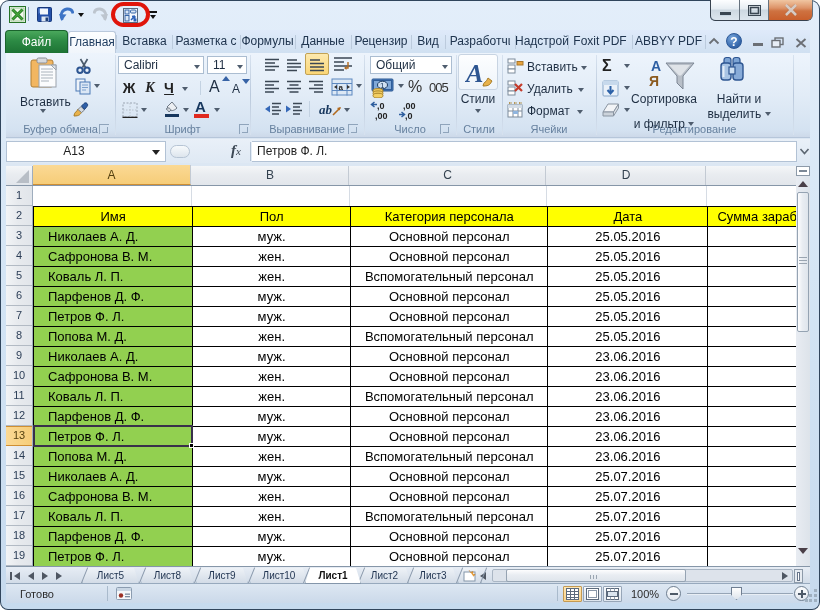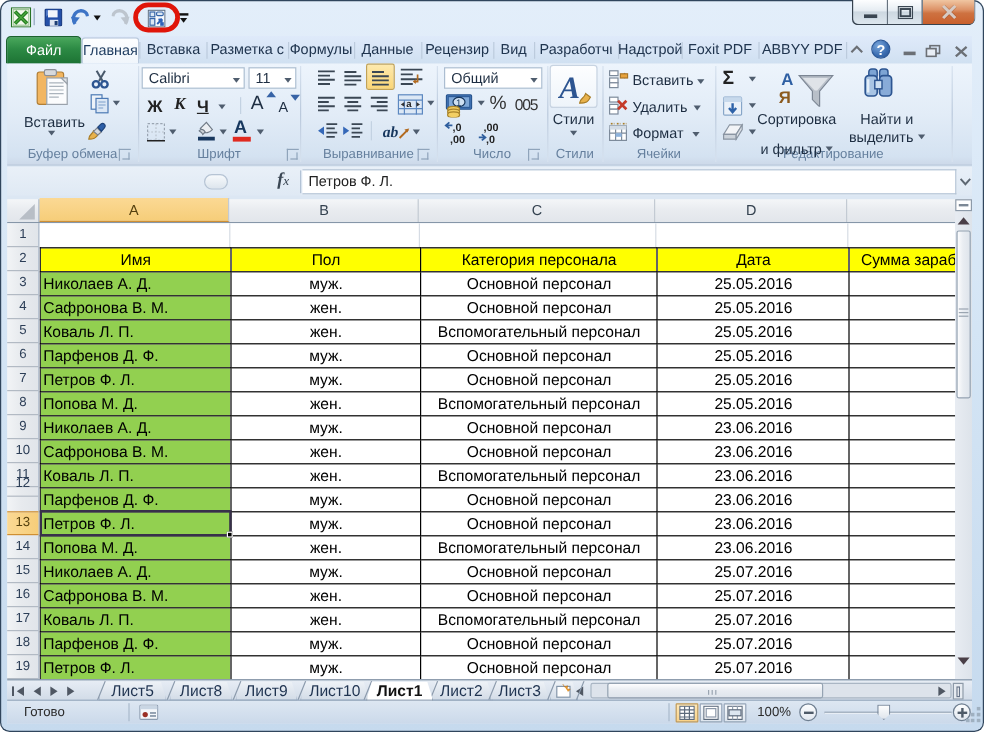--- a/index.html
+++ b/index.html
@@ -36,28 +36,28 @@
 
 #colhdr{left:6px;top:166px;width:790px;height:20px;background:linear-gradient(180deg,#f4f6f8,#e9ecf0 45%,#e2e6eb);border-bottom:1px solid #8696a8}
 .ch{position:absolute;top:0;height:19px;border-right:1px solid #c3cad3;font-size:12px;color:#33414f;text-align:center;line-height:19px}
 #rowhdr{left:6px;top:186px;width:27px;height:380px;background:linear-gradient(90deg,#f2f4f6,#e7eaee 45%,#e1e5ea);border-right:1px solid #9fadbd}
 .rh{position:absolute;left:0;width:26px;height:20px;border-bottom:1px solid #b2bac4;font-size:11px;color:#2c3e57;text-align:center;line-height:19px}
 .ch.sel{background:linear-gradient(180deg,#fbd994,#f6cd79);border-bottom:1px solid #cf8f33;height:20px;margin-top:-1px;padding-top:1px;color:#54400f}
 .rh.sel{background:linear-gradient(90deg,#fbd994,#f6cd79);border-bottom:1px solid #cf8f33;border-top:1px solid #cf8f33;color:#54400f;line-height:17px}
 #grid{left:33px;top:186px;width:763px;height:380px;background:#fff;overflow:hidden}
 table{border-collapse:collapse;table-layout:fixed}
 td{height:20px;font-size:13px;color:#000;border:1px solid #000;overflow:hidden;white-space:nowrap;padding:0;text-align:center;font-family:"Liberation Sans",sans-serif}
-td.a{background:#92d050;text-align:left;padding-left:2px}
+td.a{background:#92d050;text-align:left;padding-left:14px}
 td.y{background:#ffff00}
 td.e{border-right:none}
 
 #vsb{left:796px;top:166px;width:14px;height:400px;background:linear-gradient(90deg,#e8ecf2,#dde3ea)}
 
 #shbar{left:6px;top:566px;width:804px;height:17px;background:linear-gradient(180deg,#e7edf5,#d2dce8);border-top:1px solid #8696a8}
-.stab{position:absolute;top:1px;height:16px;font-size:13px;color:#1f3350;text-align:center;line-height:16px;background:linear-gradient(180deg,#eef2f7,#d3dce7);border:1px solid #9fb0c2;border-top:none;clip-path:polygon(5px 0,calc(100% - 5px) 0,100% 100%,0 100%)}
+.stab{position:absolute;top:1px;height:16px;font-size:10px;color:#1f3350;text-align:center;line-height:16px;background:linear-gradient(180deg,#eef2f7,#d3dce7);border:1px solid #9fb0c2;border-top:none;clip-path:polygon(5px 0,calc(100% - 5px) 0,100% 100%,0 100%)}
 
 #sbar{left:6px;top:583px;width:804px;height:20px;background:linear-gradient(180deg,#dde7f2,#cbd9ea);border-top:1px solid #97a9bd;font-size:11px;color:#2b2b2b}
 #botedge{left:0;top:603px;width:820px;height:7px;border-radius:0 0 8px 8px}
 .ctr{display:flex;align-items:center;justify-content:center}
 .tri-u{width:0;height:0;border-left:5px solid transparent;border-right:5px solid transparent;border-bottom:6px solid #4a3f47}
 .tri-d{width:0;height:0;border-left:5px solid transparent;border-right:5px solid transparent;border-top:6px solid #4a3f47}
 .nav{position:absolute;top:2px;width:13px;height:13px}
 .tb1{width:0;height:0;border-top:4px solid transparent;border-bottom:4px solid transparent;border-right:6px solid #4f5763;box-shadow:-2px 0 0 -0px #4f5763;margin-right:2px;border-left:2px solid transparent}
 .tb2{width:0;height:0;border-top:4px solid transparent;border-bottom:4px solid transparent;border-right:6px solid #4f5763}
 .tb3{width:0;height:0;border-top:4px solid transparent;border-bottom:4px solid transparent;border-left:6px solid #4f5763}
@@ -411,20 +411,21 @@
    <g id="c-fmt">
           <rect x="1" y="3" width="14" height="12" fill="#fff" stroke="#7d8b9b"></rect>
           <rect x="1" y="3" width="14" height="3" fill="#d3dce6"></rect>
           <path d="M1 9h14M6 6v9M11 6v9" stroke="#7d8b9b"></path>
           <rect x="6" y="9" width="5" height="3" fill="#8fb4dd"></rect>
           <path d="M2 1 h3 M7 1 h3 M12 1 h3" stroke="#a87d28" stroke-width="1.4" stroke-dasharray="1.5 1"></path>
         </g>
   </defs>
  </svg>
  <div class="abs" id="fbar"></div>
+ <div class="abs" id="namebox"><span style="margin-right:24px">A13</span><span style="position:absolute;right:5px;top:8px;width:0;height:0;border-left:4px solid transparent;border-right:4px solid transparent;border-top:5px solid #222"></span></div>
  <div class="abs" id="fxin">Петров Ф. Л.</div>
  <div class="abs" style="left:170px;top:145px;width:20px;height:13px;background:linear-gradient(180deg,#f7fafc,#dde5ed);border:1px solid #b6c4d4;border-radius:7px"></div>
  <div class="abs" style="left:231px;top:142px;width:18px;height:18px;font-family:'Liberation Serif',serif;font-style:italic;font-size:15px;color:#3b4754"><b>f</b><span style="font-size:11px">x</span></div>
  <div class="abs" style="left:250px;top:142px;width:1px;height:19px;background:#b2c2d5"></div>
  <svg class="abs" style="left:799px;top:147px" width="11" height="9" viewBox="0 0 11 9">
       <path d="M1.5 2 L5.5 6.5 L9.5 2" fill="none" stroke="#5d6772" stroke-width="1.6"></path>
     </svg>
  <div class="abs" id="colhdr">
   <div style="position:absolute;left:0;top:0;width:27px;height:19px;border-right:1px solid #9fadbd">
    <div style="position:absolute;right:3px;bottom:2px;width:0;height:0;border-left:13px solid transparent;border-bottom:13px solid #b8bec6"></div>
@@ -440,21 +441,21 @@
       <div class="rh" style="top:20px">2</div>
   <div class="rh" style="top:40px">3</div>
       <div class="rh" style="top:60px">4</div>
   <div class="rh" style="top:80px">5</div>
       <div class="rh" style="top:100px">6</div>
   <div class="rh" style="top:120px">7</div>
       <div class="rh" style="top:140px">8</div>
   <div class="rh" style="top:160px">9</div>
       <div class="rh" style="top:180px">10</div>
   <div class="rh" style="top:200px">11</div>
-      <div class="rh" style="top:208px">12</div>
+      <div class="rh" style="top:220px">12</div>
   <div class="rh sel" style="top:240px">13</div>
       <div class="rh" style="top:260px">14</div>
   <div class="rh" style="top:280px">15</div>
       <div class="rh" style="top:300px">16</div>
   <div class="rh" style="top:320px">17</div>
       <div class="rh" style="top:340px">18</div>
   <div class="rh" style="top:360px">19</div>
  </div>
  <div class="abs" id="grid">
   <div style="position:absolute;left:158px;top:0;width:1px;height:20px;background:#d6dce4"></div>

